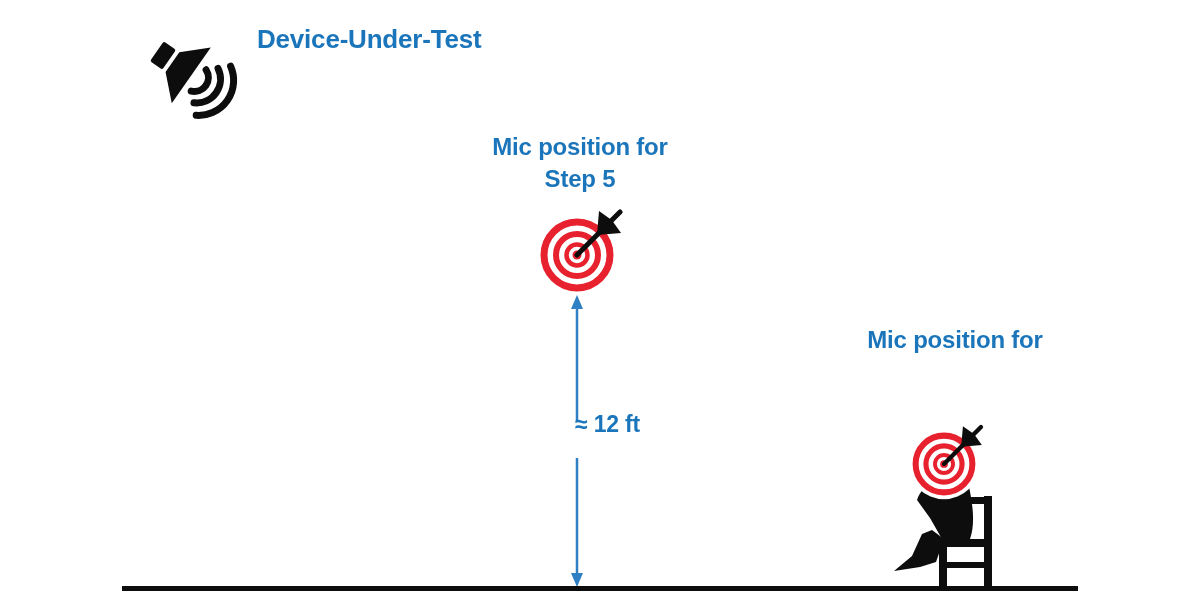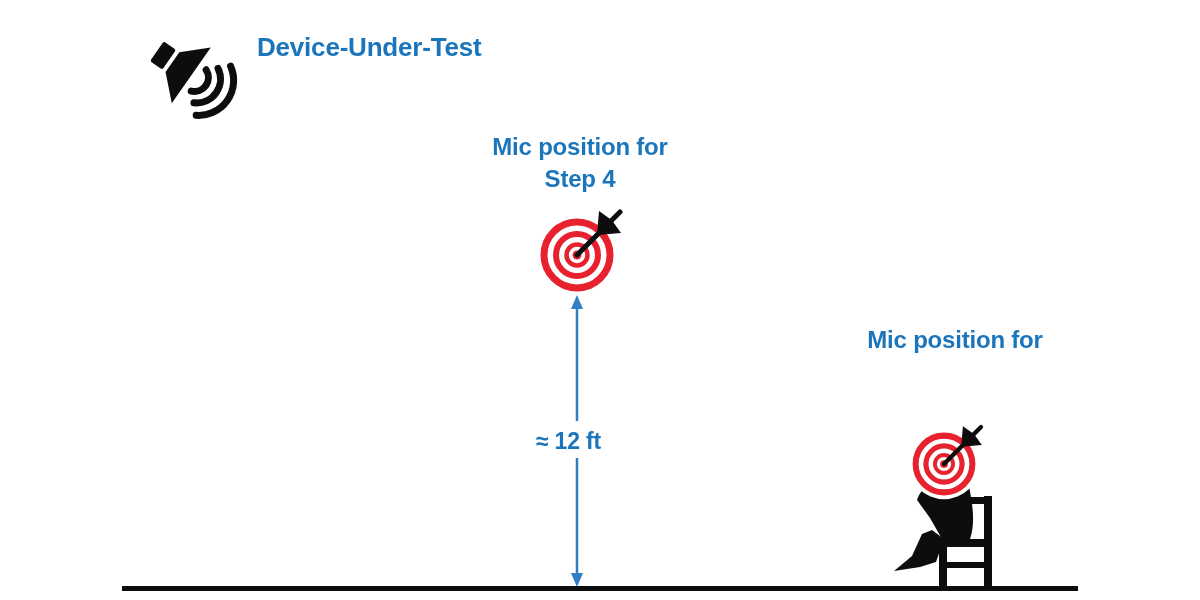--- a/index.html
+++ b/index.html
@@ -15,24 +15,24 @@
     position:relative;width:1200px;height:600px;background:var(--background);
     overflow:hidden;
   }
   .abs{position:absolute;}
   .lbl{
     color:var(--label-blue);
     font-weight:bold;
     letter-spacing:-0.2px;
     white-space:nowrap;
   }
-  .dut-label{left:257px;top:32px;font-size:26px;}
+  .dut-label{left:257px;top:24px;font-size:26px;}
   .mic3-label{left:455px;top:131px;width:250px;text-align:center;font-size:24px;line-height:32px;}
   .mic456-label{left:835px;top:324px;width:240px;text-align:center;font-size:24px;line-height:32px;}
-  .dist-label{left:536px;top:428px;width:104px;text-align:left;font-size:23px;}
+  .dist-label{left:536px;top:411px;width:104px;text-align:right;font-size:23px;}
   .floor{
     left:122px;top:586px;width:956px;height:5px;background:var(--ink);
   }
   svg{display:block;overflow:visible;}
   .ink-f{fill:var(--ink);}
   .ink-s{stroke:var(--ink);fill:none;stroke-linecap:round;}
   .red-s{stroke:var(--target-red);fill:none;}
   .red-f{fill:var(--target-red);}
   .blue-s{stroke:var(--arrow-blue);fill:none;}
   .blue-f{fill:var(--arrow-blue);}
@@ -49,21 +49,21 @@
       <polygon class="ink-f" points="21,33 44,11 44,79 21,57"></polygon>
       <path class="ink-s" d="M53 32 A 14 14 0 0 1 53 58" stroke-width="7"></path>
       <path class="ink-s" d="M62 24 A 24 24 0 0 1 62 66" stroke-width="7"></path>
       <path class="ink-s" d="M71 15 A 35 35 0 0 1 71 75" stroke-width="7"></path>
     </g>
   </svg>
   <div class="abs lbl dut-label">Device-Under-Test</div>
 
   <div class="abs lbl mic3-label">
     <div>Mic position for</div>
-    <div>Step 4</div>
+    <div>Step 5</div>
   </div>
 
   <svg class="abs" style="left:522px;top:200px" width="110" height="110" viewBox="-55 -55 110 110">
     <g>
       <circle class="red-s" r="33" stroke-width="7"></circle>
       <circle class="red-s" r="21" stroke-width="6"></circle>
       <circle class="red-s" r="10.5" stroke-width="4.5"></circle>
       <circle class="red-f" r="4.5"></circle>
     </g>
     <g>

